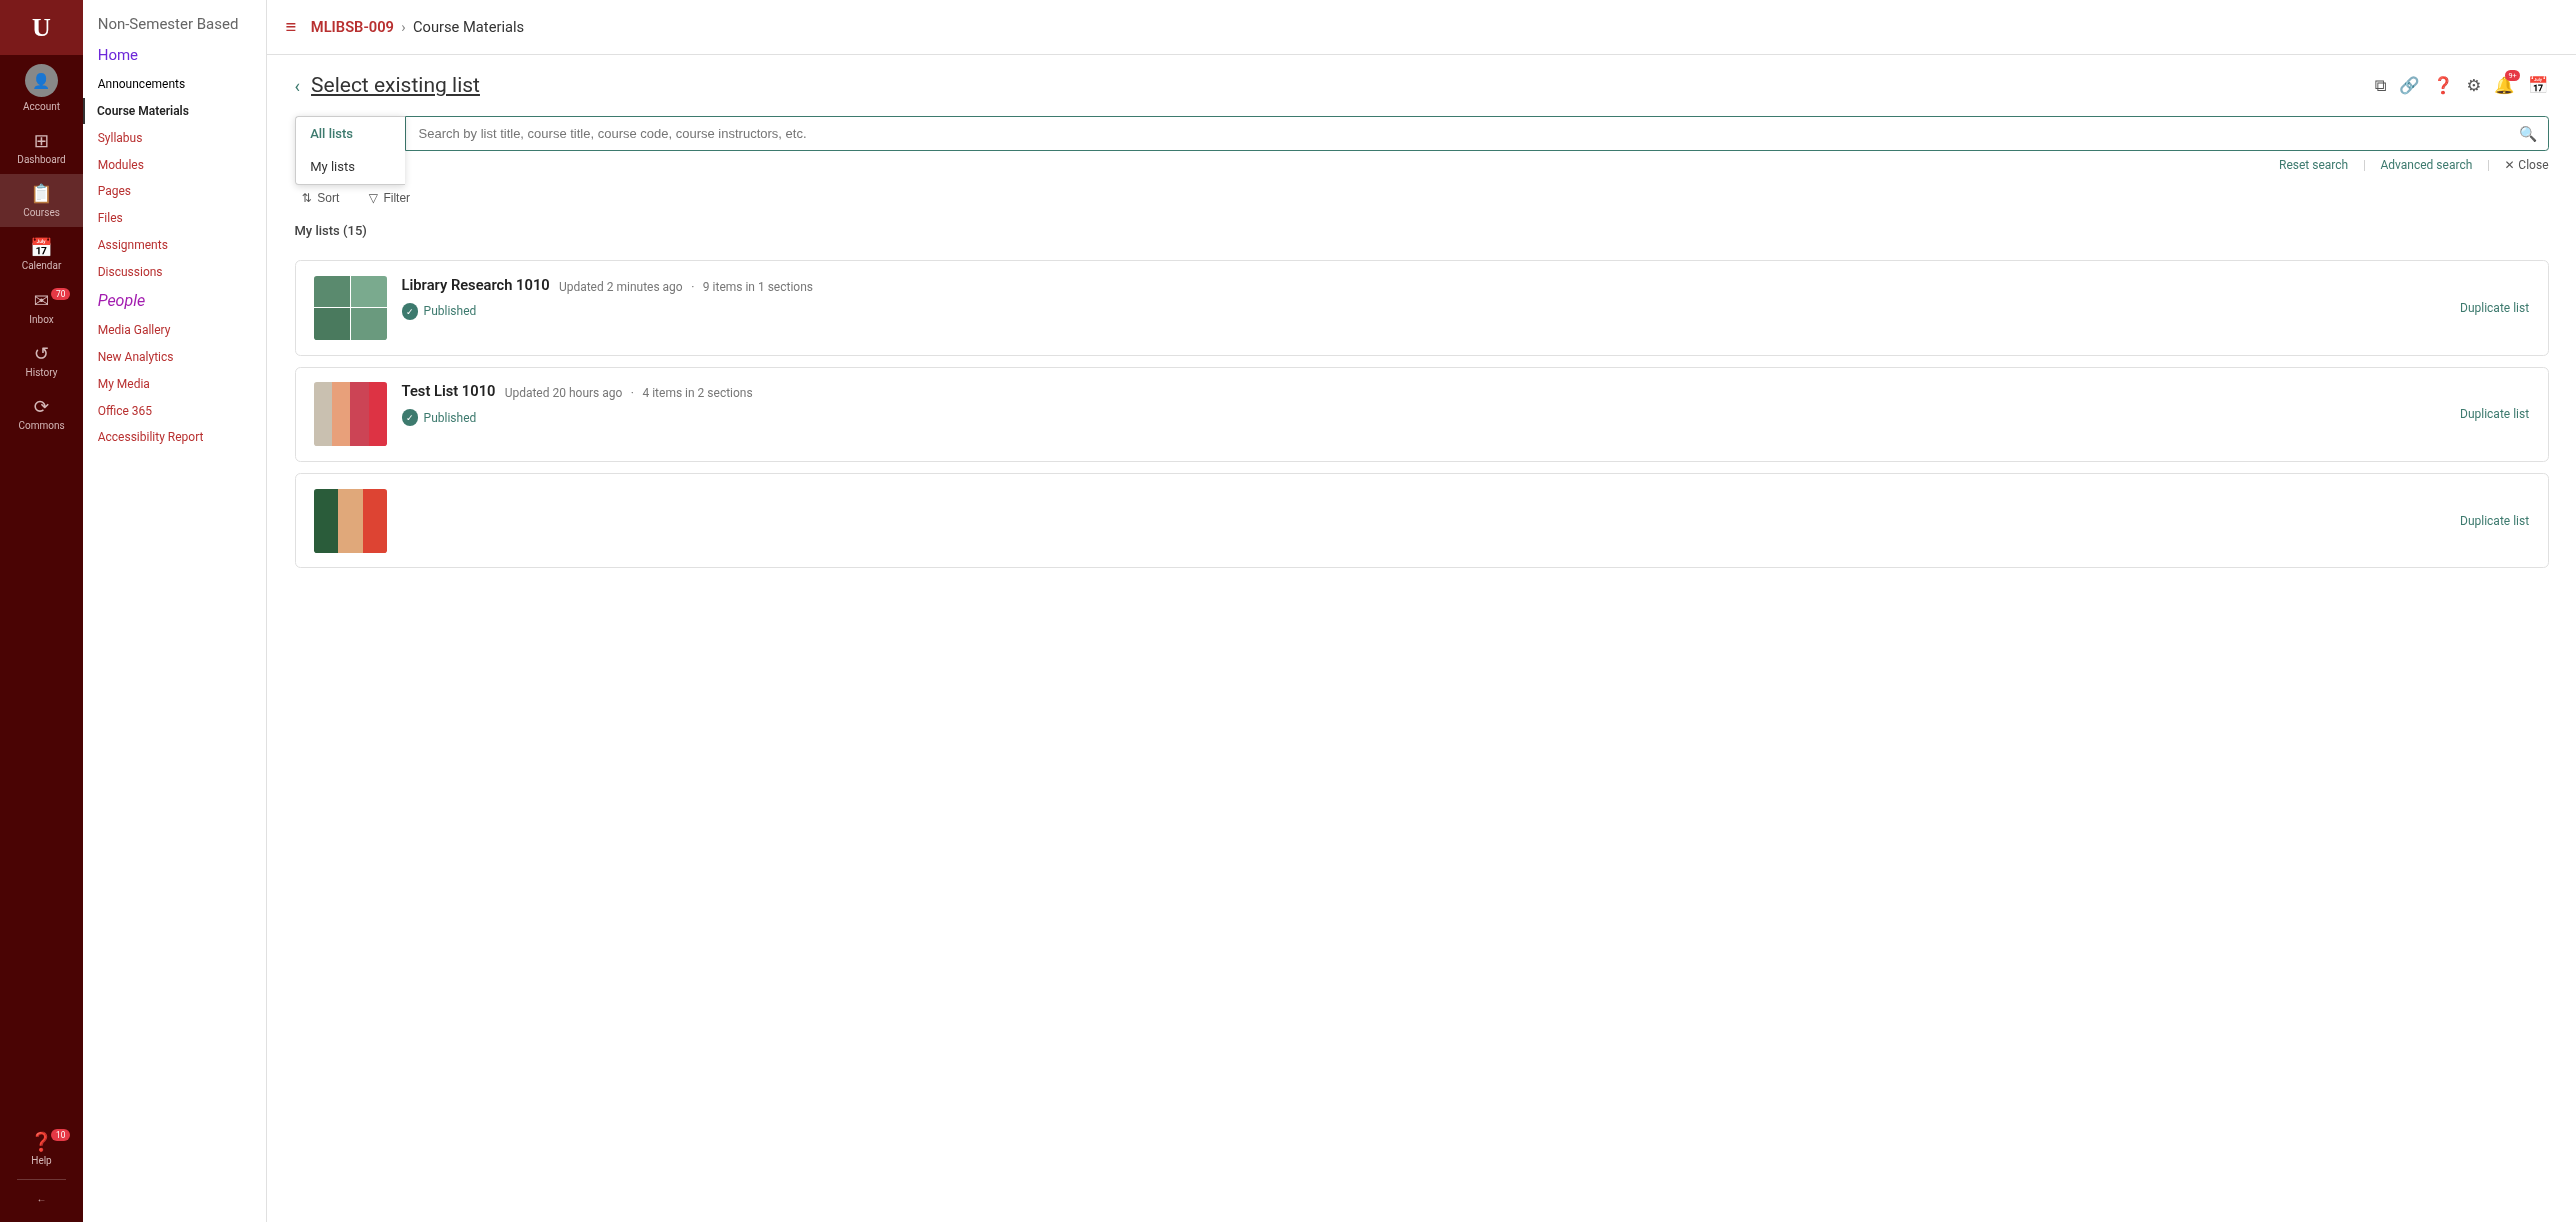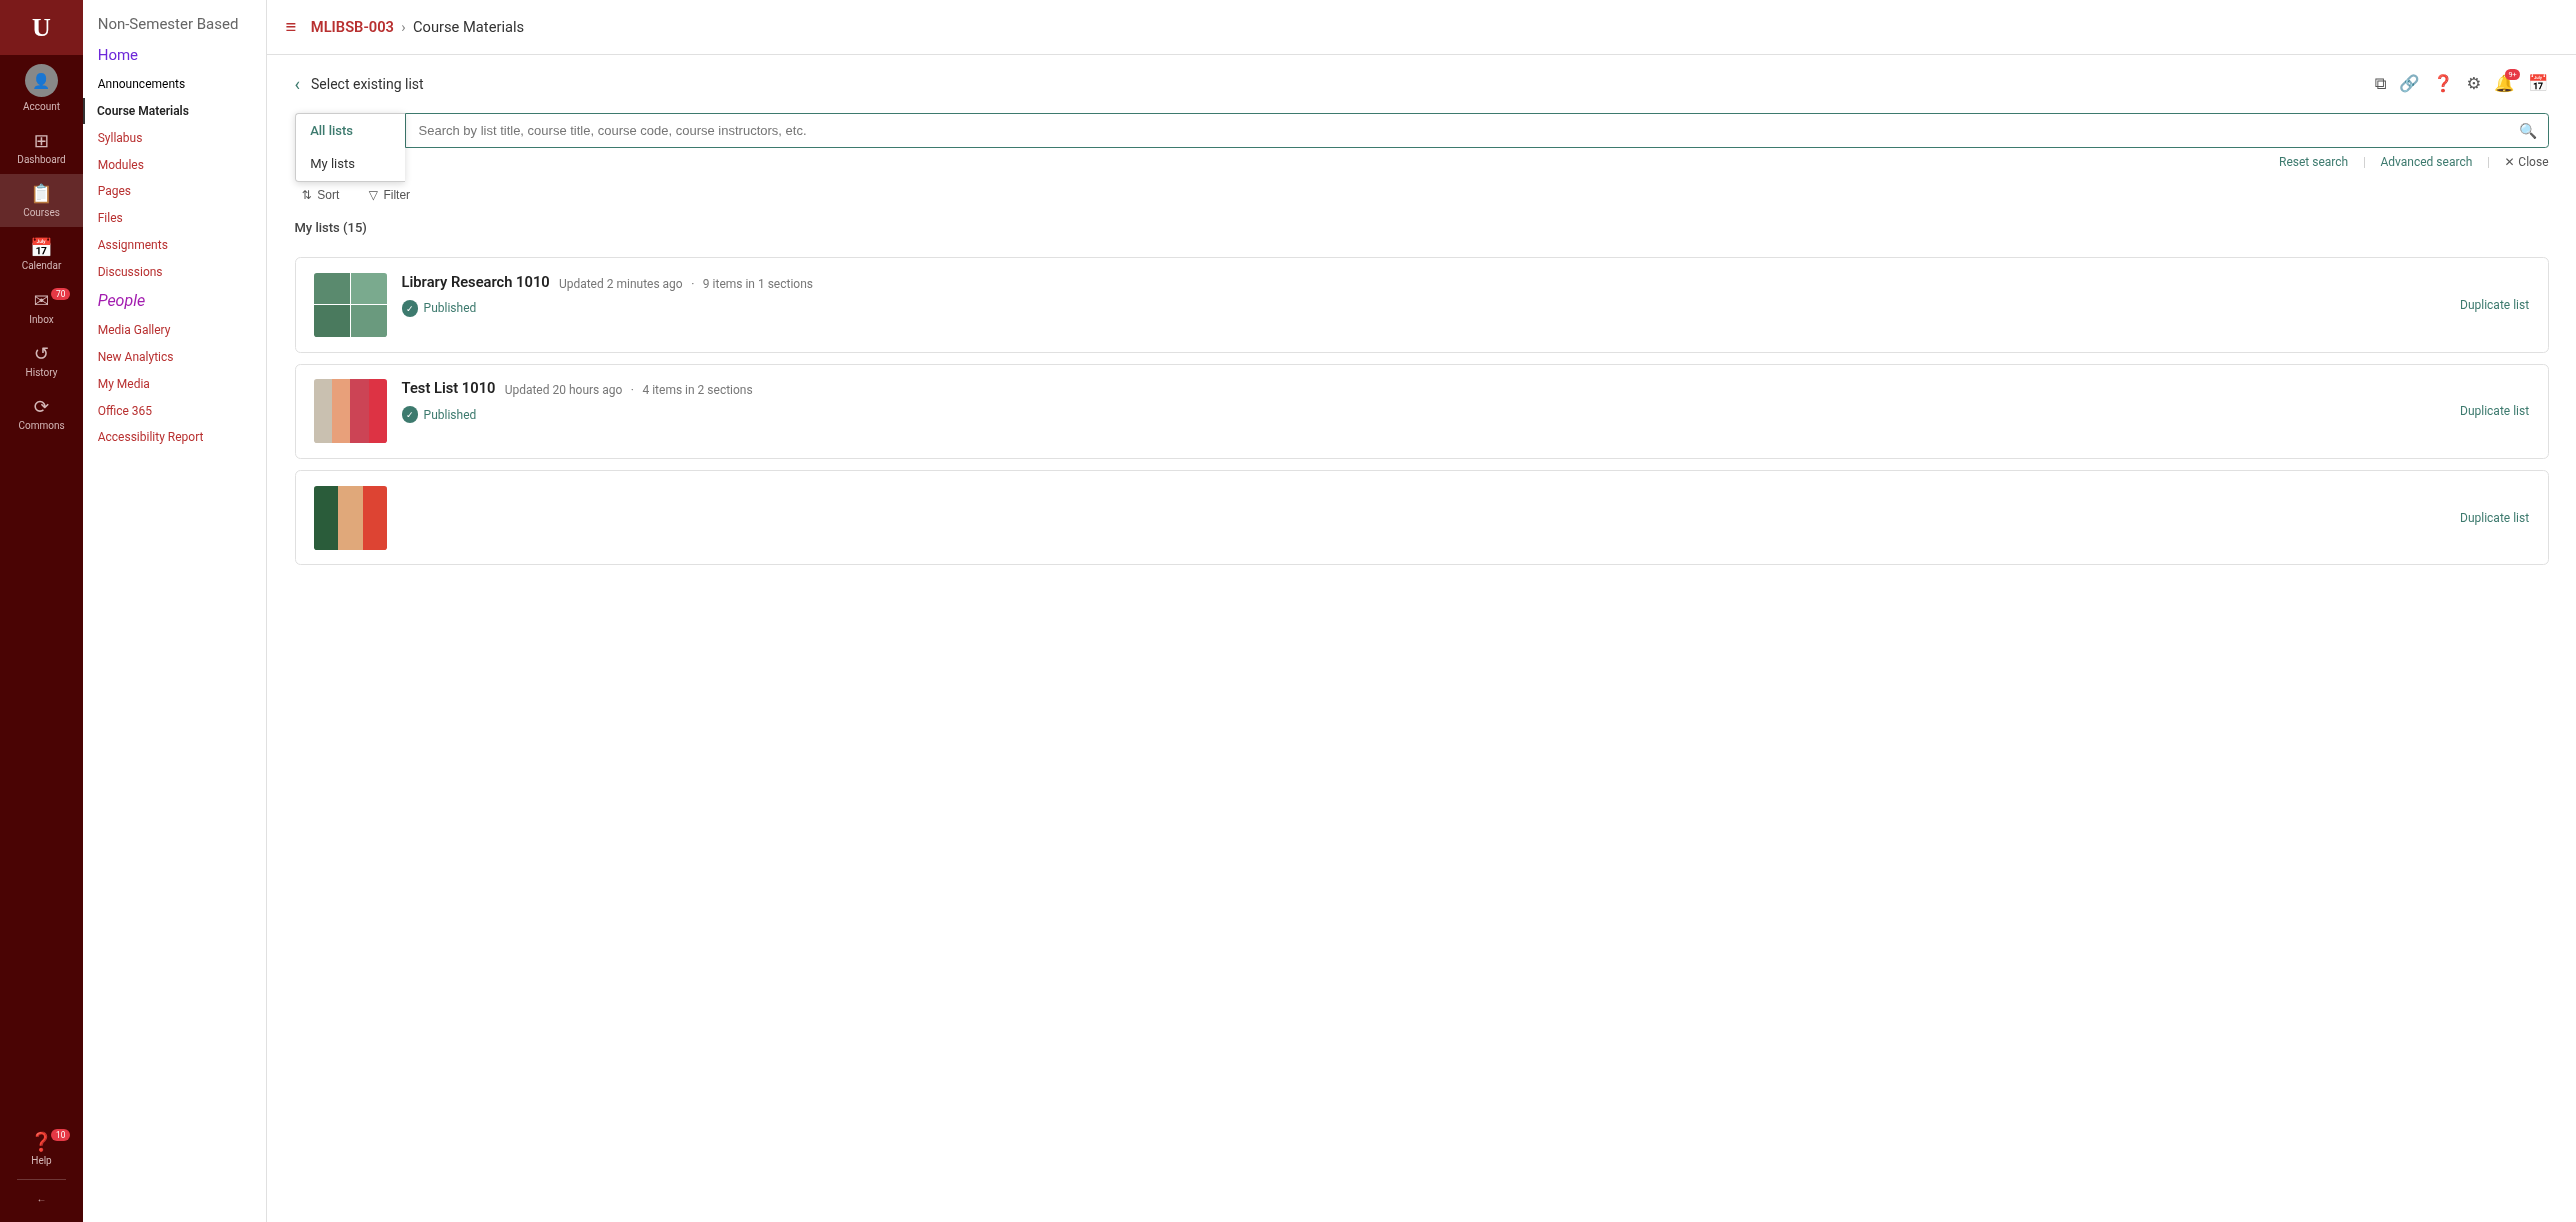--- a/index.html
+++ b/index.html
@@ -154,24 +154,25 @@
       align-items: center;
       margin-bottom: 18.4px;
     }
     .panel-header .back-arrow {
       font-size: 18.4px;
       color: #3d7a6e;
       cursor: pointer;
       margin-right: 11px;
     }
     .panel-header h2 {
-      font-size: 14px;
+      font-size: 21px;
       font-weight: 400;
       color: #333;
       flex: 1;
+      text-decoration: underline;
     }
     .panel-header-icons {
       display: flex;
       align-items: center;
       gap: 13px;
       color: #555;
       font-size: 16.5px;
     }
     .panel-header-icons span { cursor: pointer; }
     .panel-header-icons .notif-badge {
@@ -471,21 +472,21 @@
   <a class="sidebar-link" style="color: rgb(184, 48, 48); text-decoration: none; display: block; padding: 6.4px 14.7px; font-size: 12px;">My Media</a>
   <a class="sidebar-link" style="color: rgb(184, 48, 48); text-decoration: none; display: block; padding: 6.4px 14.7px; font-size: 12px;">Office 365</a>
   <a class="sidebar-link" style="color: rgb(184, 48, 48); text-decoration: none; display: block; padding: 6.4px 14.7px; font-size: 12px;">Accessibility Report</a>
 </div>
 
 <div class="main-content">
 
   <div class="top-bar">
     <span class="hamburger">≡</span>
     <div class="breadcrumb">
-      <span class="course-code">MLIBSB-003</span>
+      <span class="course-code">MLIBSB-009</span>
       <span class="sep"> › </span>
       <span class="page-name">Course Materials</span>
     </div>
   </div>
 
   <div class="content-area">
     <div class="select-list-panel">
 
       <div class="panel-header">
         <span class="back-arrow">‹</span>

